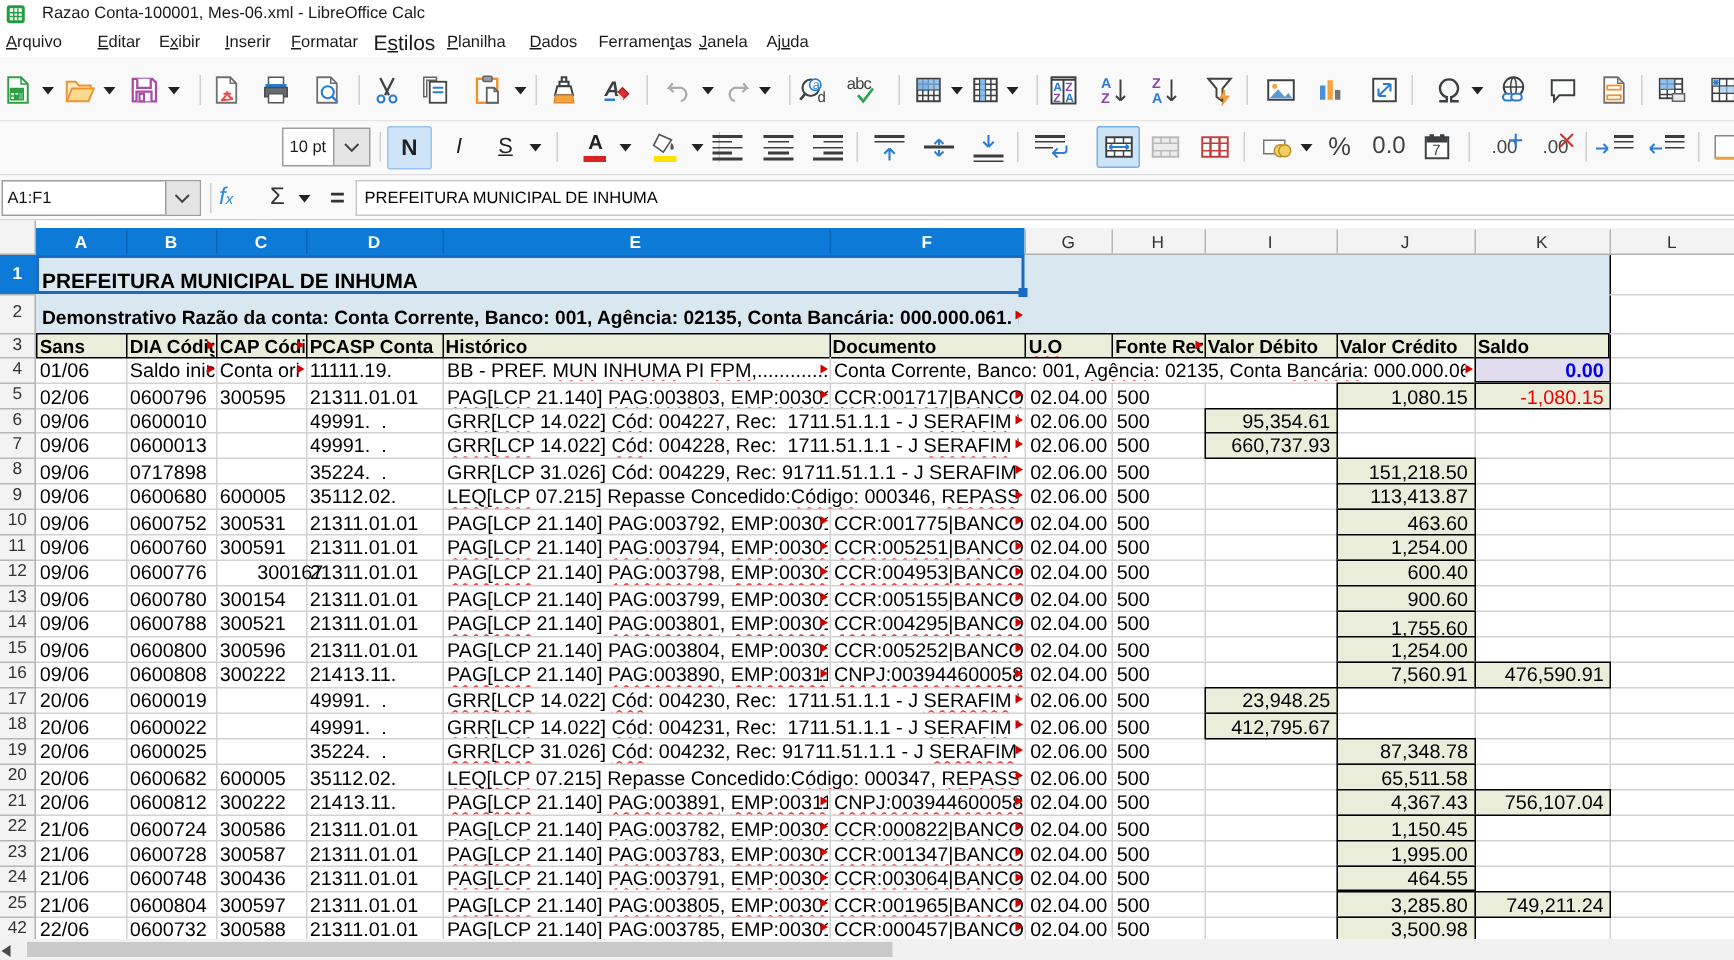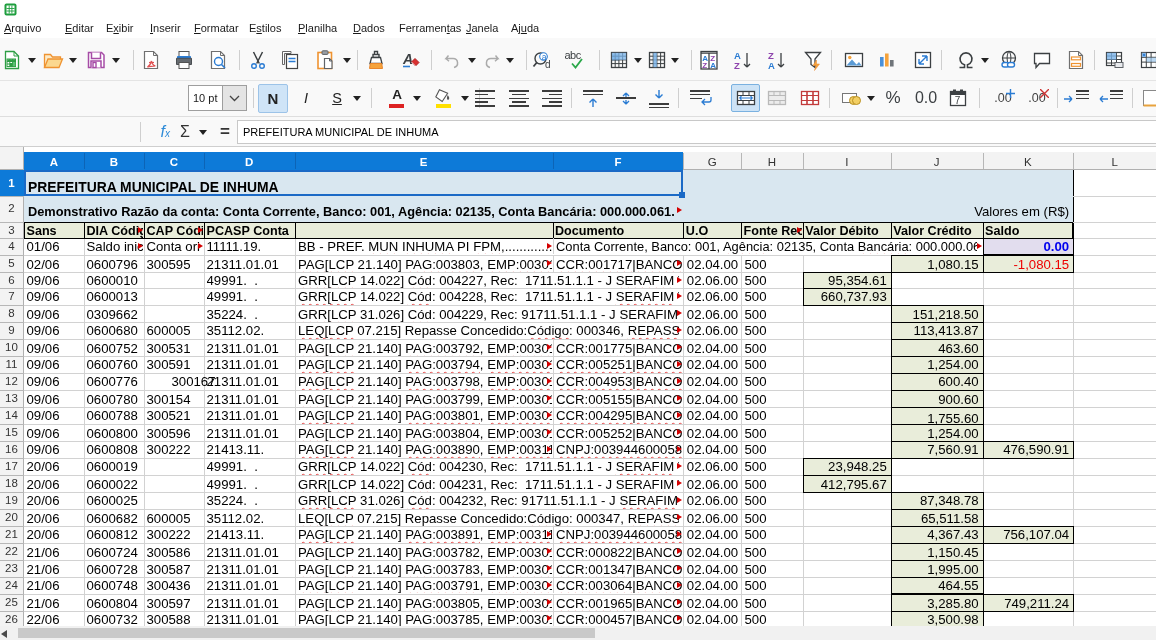--- a/index.html
+++ b/index.html
@@ -18,28 +18,29 @@
 .sep1{position:absolute;width:1px;height:20px;background:#cfcfcf}
 .dd{position:absolute;width:0;height:0;border-left:4px solid transparent;border-right:4px solid transparent;border-top:5px solid #222}
 </style></head><body>
 
 <div class="ab" style="left:0;top:0;width:1156px;height:18px;background:#fff">
 <svg class="icon" style="left:4px;top:3px" width="13" height="13" viewBox="0 0 13 13">
       <rect x="0.5" y="0.5" width="12" height="12" rx="2" fill="#1e9e3e"></rect>
       <rect x="2.5" y="2.5" width="8" height="8" fill="#fff"></rect>
       <path d="M2.5 5.5h8M2.5 8h8M5.2 2.5v8M7.9 2.5v8" stroke="#1e9e3e" stroke-width="0.9"></path>
     </svg>
+<div class="ab" style="left:28px;top:0;height:18px;line-height:19px;font-size:11px;color:#1a1a1a">Razao Conta-100001, Mes-06.xml - LibreOffice Calc</div>
 </div>
 <div class="ab" style="left:0;top:18px;width:1156px;height:20px;background:#fff">
 <div class="ab" style="left:4px;top:0;height:20px;line-height:21px;font-size:11px;color:#1a1a1a"><u>A</u>rquivo</div>
 <div class="ab" style="left:65px;top:0;height:20px;line-height:21px;font-size:11px;color:#1a1a1a"><u>E</u>ditar</div>
 <div class="ab" style="left:106px;top:0;height:20px;line-height:21px;font-size:11px;color:#1a1a1a">E<u>x</u>ibir</div>
 <div class="ab" style="left:150px;top:0;height:20px;line-height:21px;font-size:11px;color:#1a1a1a"><u>I</u>nserir</div>
 <div class="ab" style="left:194px;top:0;height:20px;line-height:21px;font-size:11px;color:#1a1a1a"><u>F</u>ormatar</div>
-<div class="ab" style="left:249px;top:0;height:20px;line-height:21px;font-size:11px;color:#1a1a1a">E<u>s</u>tilos</div>
+<div class="ab" style="left:249px;top:0;height:20px;line-height:21px;font-size:14px;color:#1a1a1a">E<u>s</u>tilos</div>
 <div class="ab" style="left:298px;top:0;height:20px;line-height:21px;font-size:11px;color:#1a1a1a"><u>P</u>lanilha</div>
 <div class="ab" style="left:353px;top:0;height:20px;line-height:21px;font-size:11px;color:#1a1a1a"><u>D</u>ados</div>
 <div class="ab" style="left:399px;top:0;height:20px;line-height:21px;font-size:11px;color:#1a1a1a">Ferramen<u>t</u>as</div>
 <div class="ab" style="left:466px;top:0;height:20px;line-height:21px;font-size:11px;color:#1a1a1a"><u>J</u>anela</div>
 <div class="ab" style="left:511px;top:0;height:20px;line-height:21px;font-size:11px;color:#1a1a1a">Aj<u>u</u>da</div>
 </div>
 <div class="ab" style="left:0;top:38px;width:1156px;height:43px;background:#f9f9f9;border-bottom:1px solid #e4e4e4">
 <svg class="icon" style="left:1.0px;top:11.0px" width="22" height="22" viewBox="0 0 22 22">
       <path d="M4.5 2.5h8.5l4.5 4.5v12.5h-13z" fill="#fff" stroke="#2e9e45" stroke-width="1.3"></path>
       <path d="M13 2.5v4.5h4.5" fill="none" stroke="#2e9e45"></path>
@@ -340,22 +341,30 @@
 <svg class="icon" style="left:1098px;top:13.0px" width="10" height="10" viewBox="0 0 10 10">
       <path d="M10 5H2M2 5l3-3M2 5l3 3" stroke="#2b7cd3" stroke-width="1.3" fill="none"></path>
     </svg>
 <div class="sep1" style="left:1132px;top:7px"></div>
 <svg class="icon" style="left:1140.0px;top:6.0px" width="22" height="22" viewBox="0 0 22 22">
       <rect x="3.5" y="3.5" width="15" height="15" fill="#fff" stroke="#888"></rect>
       <path d="M3.5 18.5h15" stroke="#e8a33d" stroke-width="2"></path>
     </svg>
 </div>
 <div class="ab" style="left:0;top:117px;width:1156px;height:30px;background:#f9f9f9;border-bottom:1px solid #cfcfcf">
+<div class="ab" style="left:1px;top:3px;width:133px;height:24px;background:#fff;border:1px solid #9e9e9e">
+      <div class="ab" style="left:3px;top:0;height:22px;line-height:23px;font-size:11px;color:#111">A1:F1</div>
+      <div class="ab" style="right:0;top:0;width:23px;height:22px;background:#e4e4e4;border-left:1px solid #9e9e9e">
+        <svg width="11" height="7" style="position:absolute;left:5px;top:8px" viewBox="0 0 11 7">
+          <path d="M1 1l4.5 4.5L10 1" fill="none" stroke="#444" stroke-width="1.3"></path>
+        </svg>
+      </div>
+    </div>
 <div class="sep1" style="left:140px;top:5px"></div>
-<div class="ab" style="left:146px;top:2px;width:24px;height:26px;text-align:right;line-height:26px;font-size:16px;font-style:italic;color:#2e8bd8">f<span style="font-size:10px">x</span></div>
+<div class="ab" style="left:146px;top:2px;width:24px;height:26px;text-align:left;line-height:26px;font-size:16px;font-style:italic;color:#2e8bd8">f<span style="font-size:10px">x</span></div>
 <div class="ab" style="left:174px;top:2px;width:22px;height:26px;text-align:center;line-height:26px;font-size:16px;color:#333">Σ</div>
 <div class="dd" style="left:199px;top:13px"></div>
 <div class="ab" style="left:214px;top:2px;width:22px;height:26px;text-align:center;line-height:26px;font-size:17px;font-weight:bold;color:#333">=</div>
 <div class="ab" style="left:237px;top:3px;width:919px;height:24px;background:#fff;border:1px solid #c8c8c8;border-right:none">
       <div class="ab" style="left:5px;top:0;height:22px;line-height:23px;font-size:11px;color:#000">PREFEITURA MUNICIPAL DE INHUMA</div>
     </div>
 </div>
 <div class="ab" style="left:0;top:147px;width:1156px;height:493px;background:#fff">
 <div class="ab" style="left:0;top:4.5px;width:1156px;height:18.5px;background:#f3f3f3;border-bottom:1px solid #b0b0b0"></div>
 <div class="ab" style="left:24px;top:4.5px;width:659.3px;height:18.5px;background:#0d7ad8"></div>
@@ -427,21 +436,21 @@
 <div class="ab" style="left:0;top:378.8px;width:23px;height:16.9px;line-height:16.9px;text-align:center;font-size:11.5px;color:#333;overflow:hidden;">21</div>
 <div class="ab" style="left:0;top:395.7px;width:24px;height:1px;background:#b7b7b7"></div>
 <div class="ab" style="left:0;top:395.7px;width:23px;height:17.0px;line-height:17.0px;text-align:center;font-size:11.5px;color:#333;overflow:hidden;">22</div>
 <div class="ab" style="left:0;top:412.6px;width:24px;height:1px;background:#b7b7b7"></div>
 <div class="ab" style="left:0;top:412.6px;width:23px;height:17.0px;line-height:17.0px;text-align:center;font-size:11.5px;color:#333;overflow:hidden;">23</div>
 <div class="ab" style="left:0;top:429.6px;width:24px;height:1px;background:#b7b7b7"></div>
 <div class="ab" style="left:0;top:429.6px;width:23px;height:16.9px;line-height:16.9px;text-align:center;font-size:11.5px;color:#333;overflow:hidden;">24</div>
 <div class="ab" style="left:0;top:446.5px;width:24px;height:1px;background:#b7b7b7"></div>
 <div class="ab" style="left:0;top:446.5px;width:23px;height:17.0px;line-height:17.0px;text-align:center;font-size:11.5px;color:#333;overflow:hidden;">25</div>
 <div class="ab" style="left:0;top:463.5px;width:24px;height:1px;background:#b7b7b7"></div>
-<div class="ab" style="left:0;top:463.5px;width:23px;height:15.3px;line-height:16.9px;text-align:center;font-size:11.5px;color:#333;overflow:hidden;">26</div>
+<div class="ab" style="left:0;top:463.5px;width:23px;height:15.3px;line-height:16.9px;text-align:center;font-size:11.5px;color:#333;overflow:hidden;">42</div>
 <div class="ab" style="left:0;top:478.8px;width:24px;height:1px;background:#b7b7b7"></div>
 <div class="ab" style="left:24px;top:23.0px;width:1049.2px;height:51.5px;background:#d9e7f0"></div>
 <div class="ab" style="left:24px;top:74.5px;width:1049.2px;height:16.5px;background:#e9edda"></div>
 <div class="vline" style="left:84.0px;top:91.0px;height:387.8px"></div>
 <div class="vline" style="left:144.0px;top:91.0px;height:387.8px"></div>
 <div class="vline" style="left:204.0px;top:91.0px;height:387.8px"></div>
 <div class="vline" style="left:294.5px;top:91.0px;height:387.8px"></div>
 <div class="vline" style="left:683.3px;top:107.5px;height:371.2px"></div>
 <div class="vline" style="left:741.0px;top:107.5px;height:371.2px"></div>
 <div class="vline" style="left:802.7px;top:107.5px;height:371.2px"></div>
@@ -496,27 +505,27 @@
 <div class="vline" style="left:552.5px;top:294.0px;height:16.9px"></div>
 <div class="vline" style="left:552.5px;top:378.8px;height:16.9px"></div>
 <div class="vline" style="left:552.5px;top:395.7px;height:17.0px"></div>
 <div class="vline" style="left:552.5px;top:412.6px;height:17.0px"></div>
 <div class="vline" style="left:552.5px;top:429.6px;height:16.9px"></div>
 <div class="vline" style="left:552.5px;top:446.5px;height:17.0px"></div>
 <div class="vline" style="left:552.5px;top:463.5px;height:15.3px"></div>
 <div class="ct bold" style="left:28.0px;top:28.5px;width:655.0px;height:20.0px;line-height:20.0px;font-size:13.9px">PREFEITURA MUNICIPAL DE INHUMA</div>
 <div class="ct bold" style="left:28.0px;top:53.5px;width:651.0px;height:20.5px;line-height:20.5px;font-size:12.8px">Demonstrativo Razão da conta: Conta Corrente, Banco: 001, Agência: 02135, Conta Bancária: 000.000.061. Período</div>
 <div class="clip" style="left:677.0px;top:59.8px"></div>
-<div class="ct num" style="left:900.0px;top:53.5px;width:169.2px;height:20.5px;line-height:20.5px;">Valores em (R$)</div>
 <div class="ct bold" style="left:26.5px;top:75.5px;width:56.5px;height:15.5px;line-height:15.5px;font-size:12.6px">Sans</div>
 <div class="ct bold" style="left:86.5px;top:75.5px;width:56.5px;height:15.5px;line-height:15.5px;font-size:12.6px">DIA Código</div>
 <div class="clip" style="left:138.0px;top:79.8px"></div>
 <div class="ct bold" style="left:146.5px;top:75.5px;width:56.5px;height:15.5px;line-height:15.5px;font-size:12.6px">CAP Código</div>
 <div class="clip" style="left:198.0px;top:79.8px"></div>
 <div class="ct bold" style="left:206.5px;top:75.5px;width:87.0px;height:15.5px;line-height:15.5px;font-size:12.6px">PCASP Conta</div>
+<div class="ct bold" style="left:297.0px;top:75.5px;width:254.5px;height:15.5px;line-height:15.5px;font-size:12.6px">Histórico</div>
 <div class="ct bold" style="left:555.0px;top:75.5px;width:127.3px;height:15.5px;line-height:15.5px;font-size:12.6px">Documento</div>
 <div class="ct bold" style="left:685.8px;top:75.5px;width:54.2px;height:15.5px;line-height:15.5px;font-size:12.6px"><u class="sq">U.O</u></div>
 <div class="ct bold" style="left:743.5px;top:75.5px;width:58.2px;height:15.5px;line-height:15.5px;font-size:12.6px">Fonte Recur</div>
 <div class="clip" style="left:796.7px;top:79.8px"></div>
 <div class="ct bold" style="left:805.2px;top:75.5px;width:84.6px;height:15.5px;line-height:15.5px;font-size:12.6px">Valor Débito</div>
 <div class="ct bold" style="left:893.3px;top:75.5px;width:88.3px;height:15.5px;line-height:15.5px;font-size:12.6px">Valor Crédito</div>
 <div class="ct bold" style="left:985.1px;top:75.5px;width:87.1px;height:15.5px;line-height:15.5px;font-size:12.6px">Saldo</div>
 <div class="ct " style="left:26.5px;top:90.6px;width:56.5px;height:16.9px;line-height:16.9px;">01/06</div>
 <div class="ct " style="left:86.5px;top:90.6px;width:56.5px;height:16.9px;line-height:16.9px;">Saldo inic</div>
 <div class="ct " style="left:146.5px;top:90.6px;width:56.5px;height:16.9px;line-height:16.9px;">Conta ori</div>
@@ -555,21 +564,21 @@
 <div class="ct " style="left:26.5px;top:141.4px;width:56.5px;height:16.9px;line-height:16.9px;">09/06</div>
 <div class="ct " style="left:86.5px;top:141.4px;width:56.5px;height:16.9px;line-height:16.9px;">0600013</div>
 <div class="ct " style="left:206.5px;top:141.4px;width:87.0px;height:16.9px;line-height:16.9px;">49991.  .</div>
 <div class="ct " style="left:298.0px;top:141.4px;width:381.3px;height:16.9px;line-height:16.9px;"><u class="sq">GRR[LCP</u> 14.022] <u class="sq">Cód</u>: 004228, Rec:  1711.51.1.1 - J <u class="sq">SERAFIM</u> VIANA</div>
 <div class="clip" style="left:677.3px;top:146.4px"></div>
 <div class="ct " style="left:686.8px;top:141.4px;width:53.2px;height:16.9px;line-height:16.9px;">02.06.00</div>
 <div class="ct " style="left:744.5px;top:141.4px;width:57.2px;height:16.9px;line-height:16.9px;">500</div>
 <div class="box" style="left:802.7px;top:141.4px;width:89.1px;height:17.9px;background:#e9edda"></div>
 <div class="ct num" style="left:804.7px;top:141.4px;width:82.1px;height:16.9px;line-height:16.9px;">660,737.93</div>
 <div class="ct " style="left:26.5px;top:158.4px;width:56.5px;height:17.0px;line-height:17.0px;">09/06</div>
-<div class="ct " style="left:86.5px;top:158.4px;width:56.5px;height:17.0px;line-height:17.0px;">0309662</div>
+<div class="ct " style="left:86.5px;top:158.4px;width:56.5px;height:17.0px;line-height:17.0px;">0717898</div>
 <div class="ct " style="left:206.5px;top:158.4px;width:87.0px;height:17.0px;line-height:17.0px;">35224.  .</div>
 <div class="ct " style="left:298.0px;top:158.4px;width:381.3px;height:17.0px;line-height:17.0px;"><u class="sq">GRR[LCP</u> 31.026] <u class="sq">Cód</u>: 004229, Rec: 91711.51.1.1 - J <u class="sq">SERAFIM</u> VIANA</div>
 <div class="clip" style="left:677.3px;top:163.4px"></div>
 <div class="ct " style="left:686.8px;top:158.4px;width:53.2px;height:17.0px;line-height:17.0px;">02.06.00</div>
 <div class="ct " style="left:744.5px;top:158.4px;width:57.2px;height:17.0px;line-height:17.0px;">500</div>
 <div class="box" style="left:890.8px;top:158.4px;width:92.8px;height:18.0px;background:#e9edda"></div>
 <div class="ct num" style="left:892.8px;top:158.4px;width:85.8px;height:17.0px;line-height:17.0px;">151,218.50</div>
 <div class="ct " style="left:26.5px;top:175.4px;width:56.5px;height:16.9px;line-height:16.9px;">09/06</div>
 <div class="ct " style="left:86.5px;top:175.4px;width:56.5px;height:16.9px;line-height:16.9px;">0600680</div>
 <div class="ct " style="left:146.5px;top:175.4px;width:56.5px;height:16.9px;line-height:16.9px;">600005</div>

